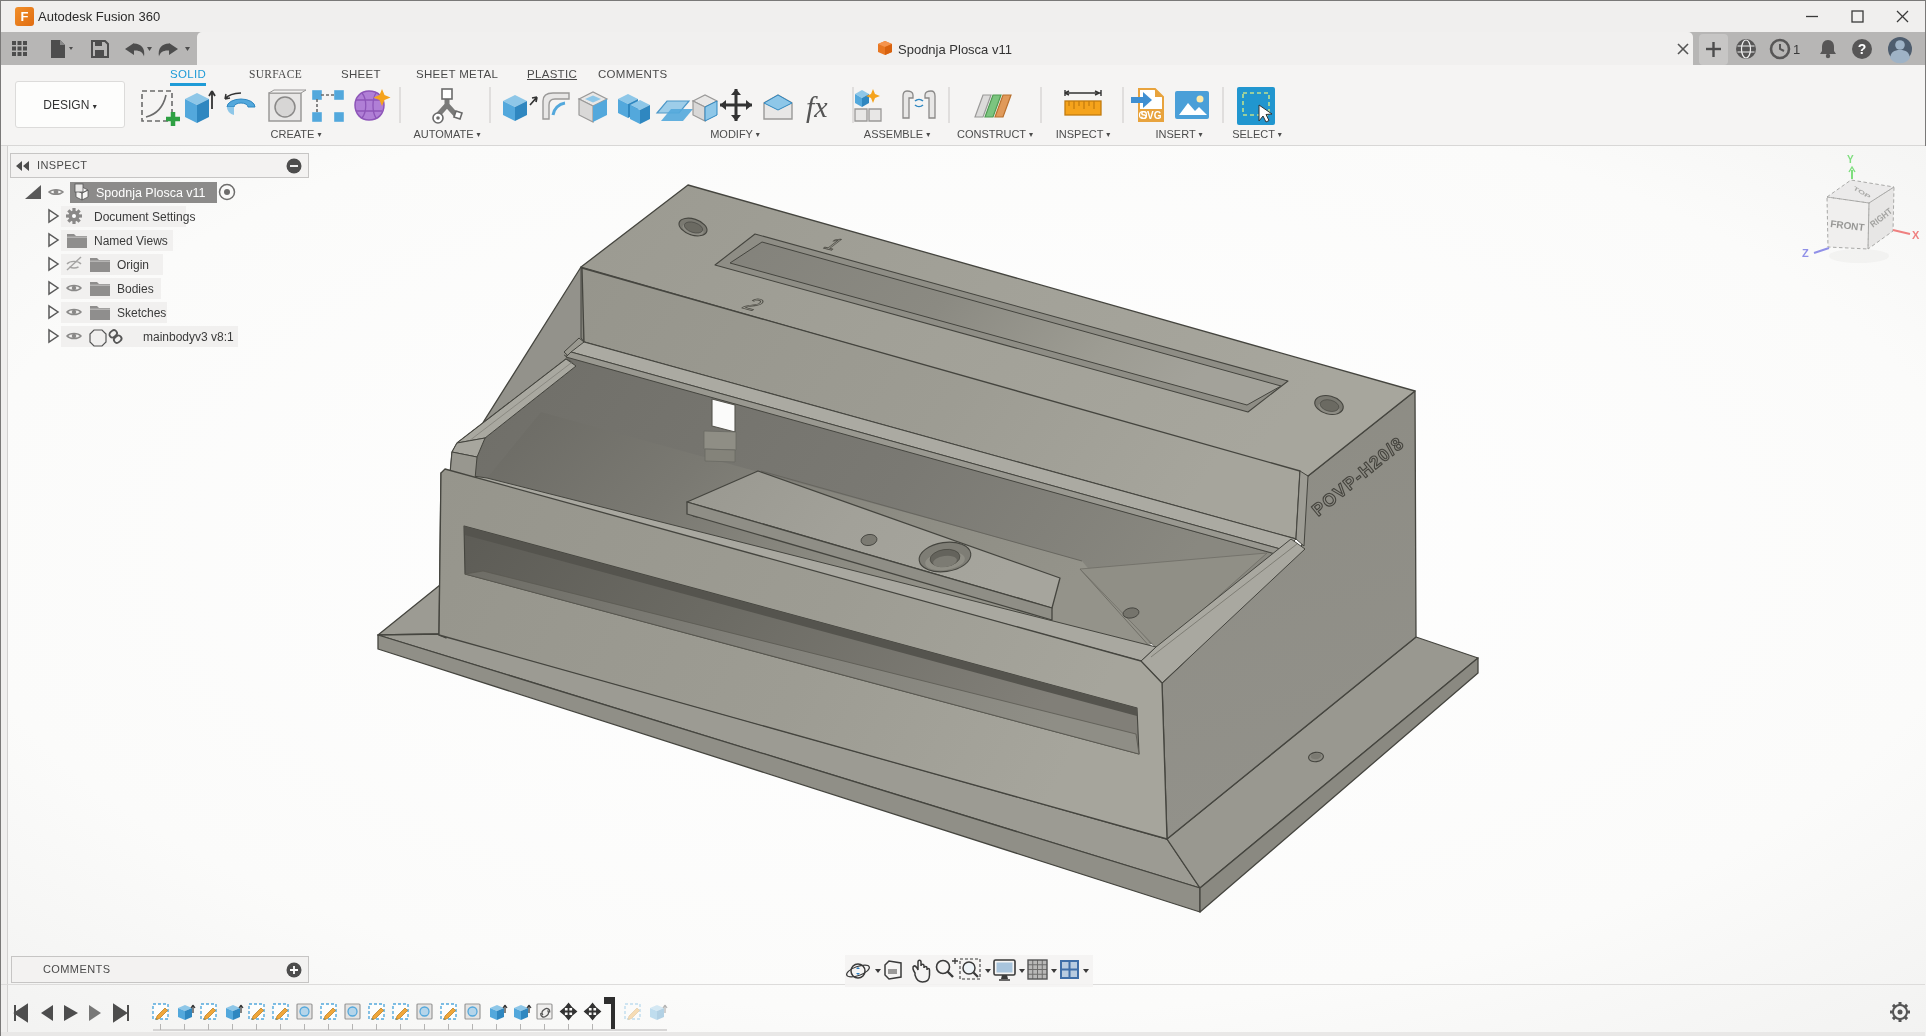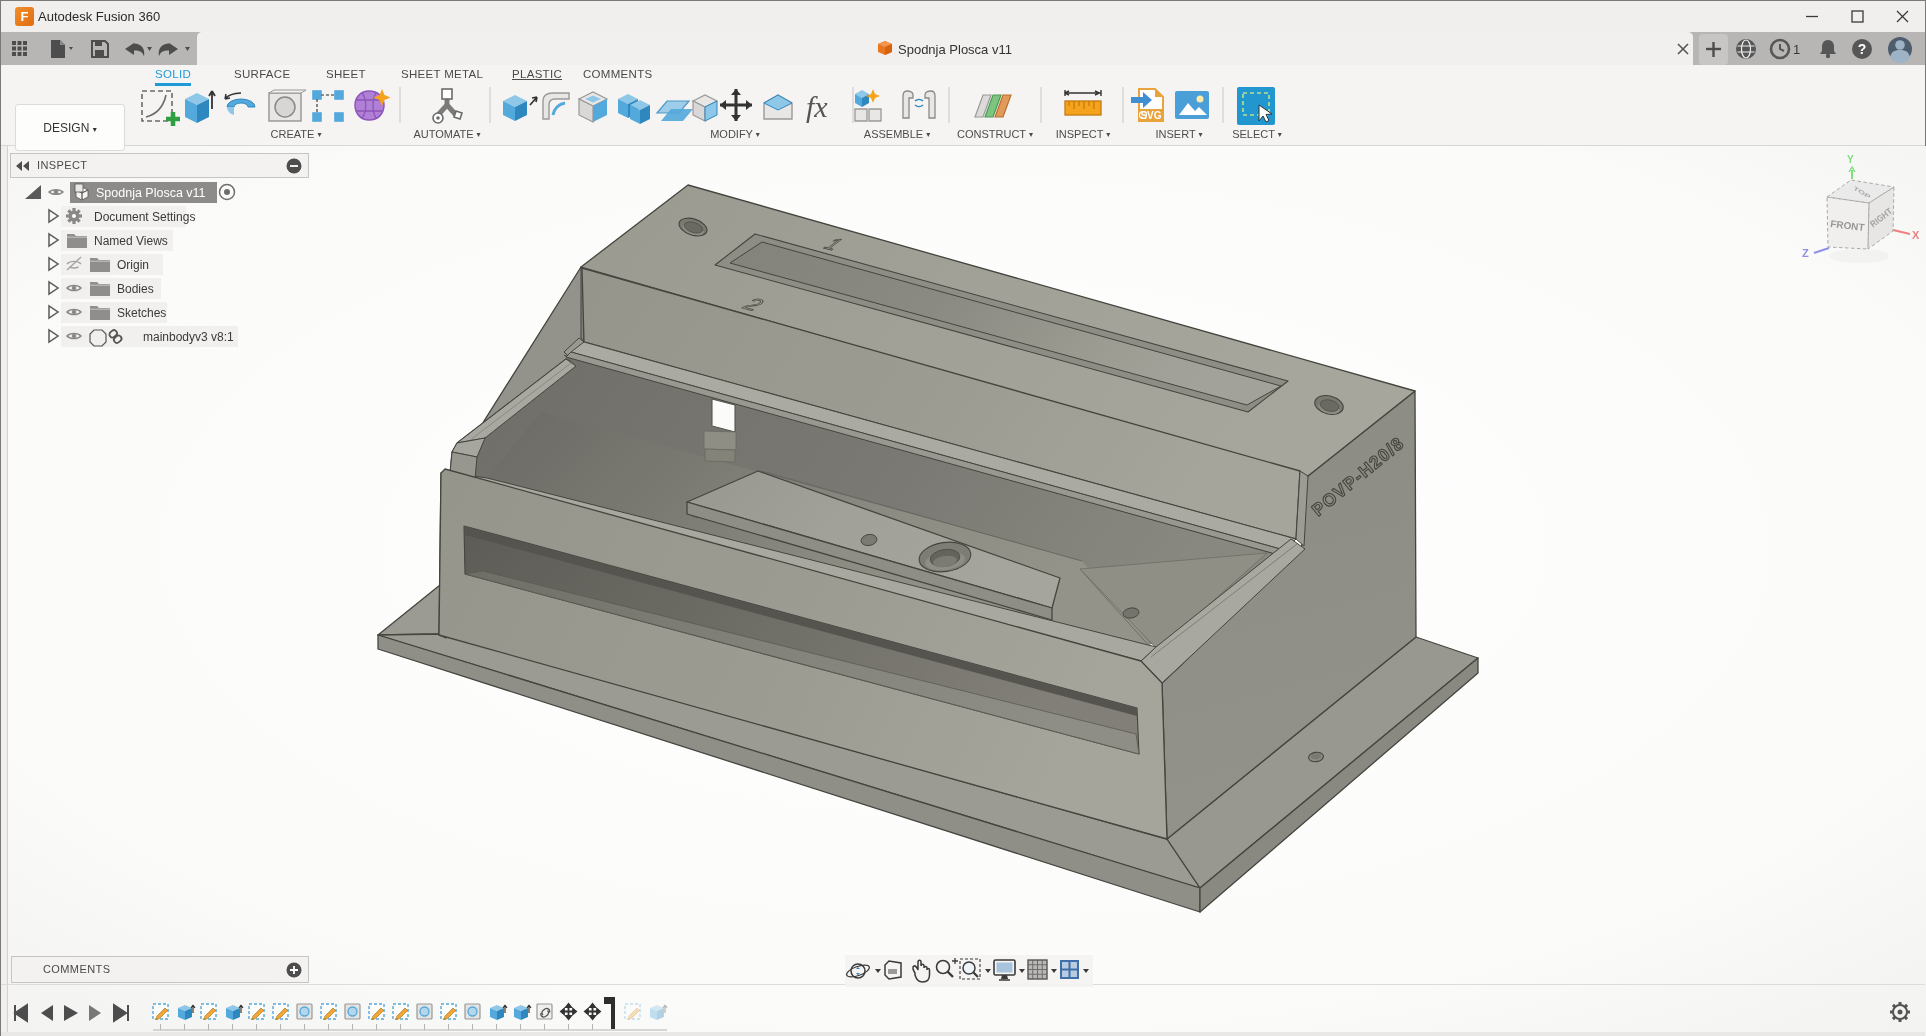--- a/index.html
+++ b/index.html
@@ -5,22 +5,22 @@
 *{margin:0;padding:0;box-sizing:border-box;}
 html,body{width:1926px;height:1036px;overflow:hidden;font-family:"Liberation Sans",sans-serif;}
 #win{position:absolute;left:0;top:0;width:1926px;height:1036px;background:#fcfcfc;border:1px solid #7a7978;}
 #titlebar{position:absolute;left:0;top:0;width:100%;height:31px;background:#f0efee;}
 #titlebar .ticon{position:absolute;left:14px;top:6px;width:19px;height:19px;border-radius:3px;background:linear-gradient(135deg,#f18f2a,#e06c11);}
 #titlebar .ticon span{position:absolute;left:0;top:0;width:100%;text-align:center;color:#fff;font-weight:bold;font-size:13px;line-height:19px;}
 #titlebar .ttext{position:absolute;left:37px;top:8px;font-size:13px;color:#2a2a2a;}
 #tabstrip{position:absolute;left:0;top:31px;width:100%;height:33px;background:#b7b6b5;}
 #tab{position:absolute;left:196px;top:31px;width:1496px;height:33px;background:#f1f0ef;border-radius:5px 5px 0 0;}
 #toolbar{position:absolute;left:0;top:64px;width:100%;height:81px;background:#f5f4f3;border-bottom:1px solid #d8d7d6;}
-.ribtab{position:absolute;top:67px;font-size:11.5px;color:#4a4a4a;letter-spacing:.3px;}
-#designbtn{position:absolute;left:14px;top:80px;width:110px;height:47px;background:#fdfdfc;border:1px solid #dcdbda;border-radius:3px;font-size:12px;color:#333;text-align:center;line-height:47px;margin-top:23px;}
+.ribtab{position:absolute;top:67px;font-size:11.5px;color:#4a4a4a;letter-spacing:.3px;margin-left:15px;}
+#designbtn{position:absolute;left:14px;top:80px;width:110px;height:47px;background:#fdfdfc;border:1px solid #dcdbda;border-radius:3px;font-size:12px;color:#333;text-align:center;line-height:47px;}
 .grplabel{position:absolute;top:127px;font-size:11px;color:#4c4c4c;white-space:nowrap;transform:translateX(-50%);}
 .caret{font-size:8px;position:relative;top:-1px;}
 #browserhdr{position:absolute;left:9px;top:152px;width:299px;height:25px;background:#f3f2f1;border:1px solid #c6c5c4;}
 #commentsbar{position:absolute;left:10px;top:955px;width:298px;height:27px;background:#f3f2f1;border:1px solid #c6c5c4;}
 .hdrtext{position:absolute;font-size:11px;color:#4a4a4a;letter-spacing:.4px;}
 #timeline-sep{position:absolute;left:0;top:983px;width:100%;height:1px;background:#dddcdb;}
 #bottomstrip{position:absolute;left:0;top:1031px;width:100%;height:5px;background:#e9e8e7;}
 svg{display:block;}
 .abs{position:absolute;}
 </style>
@@ -239,21 +239,21 @@
         <text x="1861" y="22" font-size="14" font-weight="bold" fill="#fff" text-anchor="middle">?</text>
         <circle cx="1899" cy="17" r="12" fill="#4e5d6e"></circle>
         <circle cx="1899" cy="13" r="4.8" fill="#9fb3c6"></circle>
         <path d="M1889,26 c1,-6 4,-8 10,-8 c6,0 9,2 10,8 a12,12 0 0 1 -20,0 z" fill="#9fb3c6"></path>
       </g>
   </svg>
 
   <div id="toolbar"></div>
   <div id="designbtn">DESIGN <span style="font-size:8px;">▾</span></div>
   <div class="ribtab" style="left:154px;color:#1e9bd7;border-bottom:3px solid #1e9bd7;padding-bottom:3px;">SOLID</div>
-  <div class="ribtab" style="left:233px;">SURFACE</div>
+  <div class="ribtab" style="left:233px;font-family:Liberation Serif, serif;">SURFACE</div>
   <div class="ribtab" style="left:325px;">SHEET</div>
   <div class="ribtab" style="left:400px;">SHEET METAL</div>
   <div class="ribtab" style="left:511px;text-decoration:underline;">PLASTIC</div>
   <div class="ribtab" style="left:582px;">COMMENTS</div>
   <svg id="toolicons" class="abs" style="left:0;top:64px;" width="1926" height="81" viewBox="0 0 1926 81">
       <g transform="translate(139,24)">
         <rect x="2" y="2" width="30" height="30" fill="none" stroke="#6b6b6b" stroke-width="1.6" stroke-dasharray="5,3"></rect>
         <path d="M6,28 Q22,24 26,6" fill="none" stroke="#6b6b6b" stroke-width="1.6"></path>
         <rect x="22" y="22" width="16" height="16" fill="none"></rect>
         <path d="M26,30 h14 m-7,-7 v14" stroke="#2ea043" stroke-width="4.5"></path>

